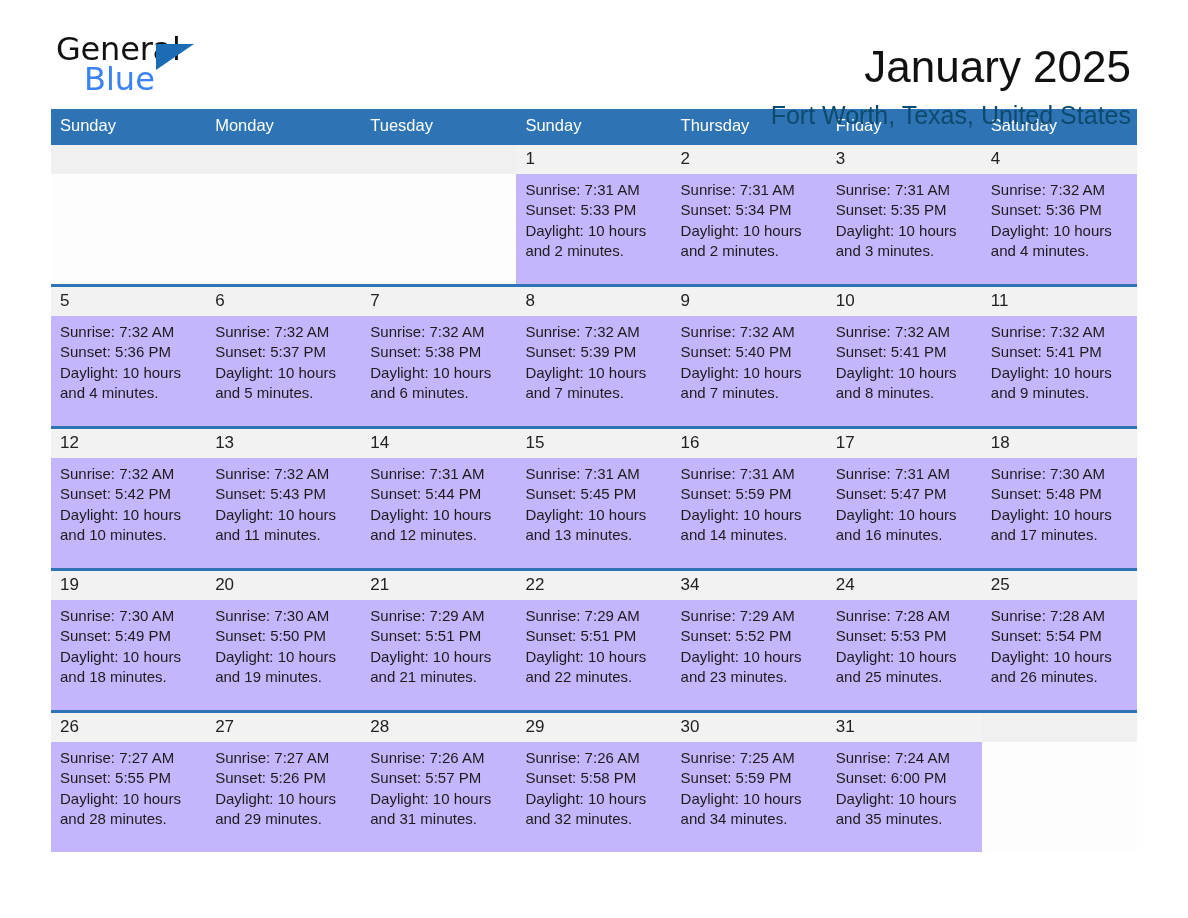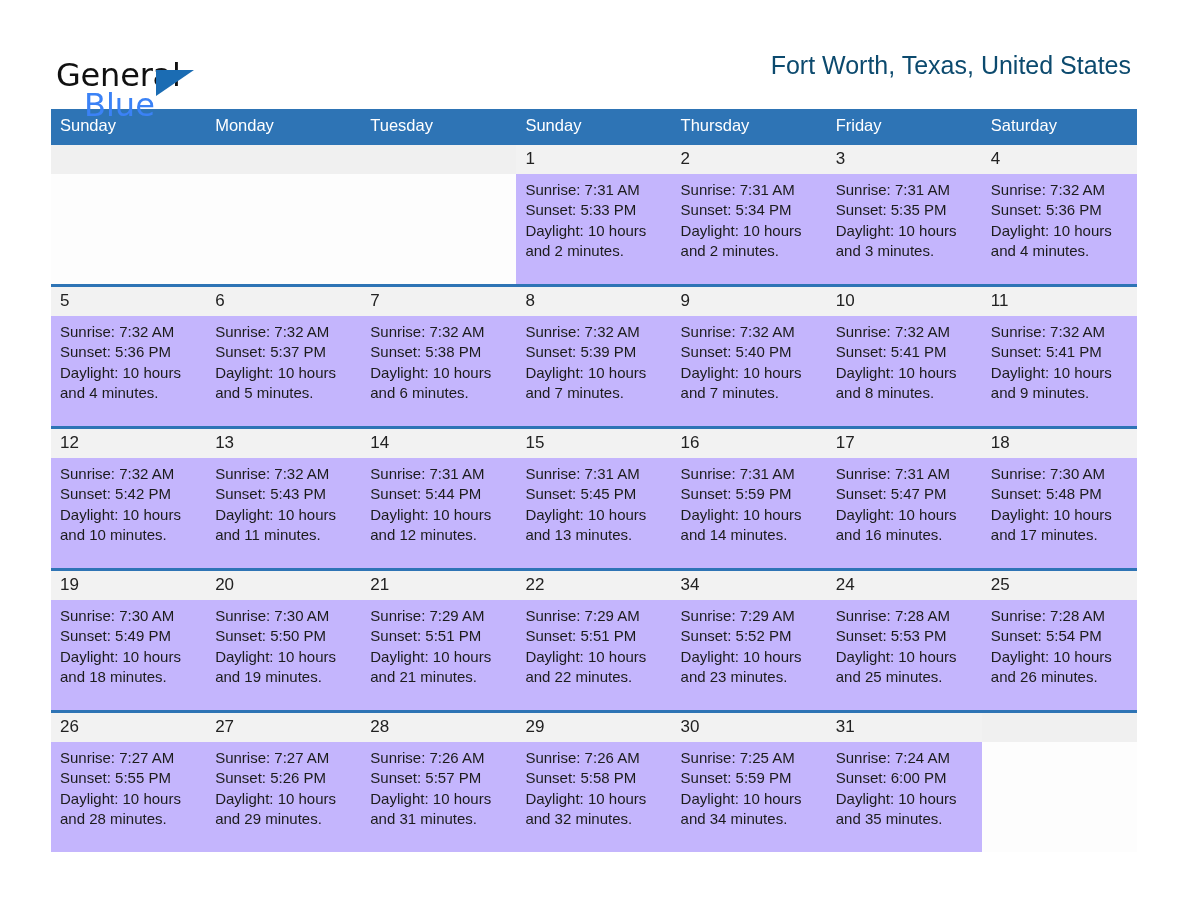--- a/index.html
+++ b/index.html
@@ -25,21 +25,21 @@
   
   .header {
     position: relative;
     height: 105px;
     padding-top: 42px;
     box-sizing: border-box;
   }
   .brand {
     position: absolute;
     left: 5px;
-    top: 58px;
+    top: 32px;
     width: 180px;
     height: 70px;
   }
   .brand-general {
     font-size: 32px;
     color: #111111;
     letter-spacing: -0.2px;
     line-height: 34px;
     font-family: "DejaVu Sans", sans-serif;
     font-weight: 400;
@@ -137,20 +137,21 @@
 
 <div class="page">
 
   <div class="header">
     <div class="brand">
       <span class="brand-general">General</span>
       <span class="brand-blue">Blue</span>
       <span class="brand-flag"></span>
     </div>
     <div class="title-block">
+      <div class="month-title">January 2025</div>
       <div class="location-title">Fort Worth, Texas, United States</div>
     </div>
   </div>
 
   <table class="calendar">
     <thead>
       <tr id="weekday-header-row">
           <th>Sunday</th>
           <th>Monday</th>
           <th>Tuesday</th>

